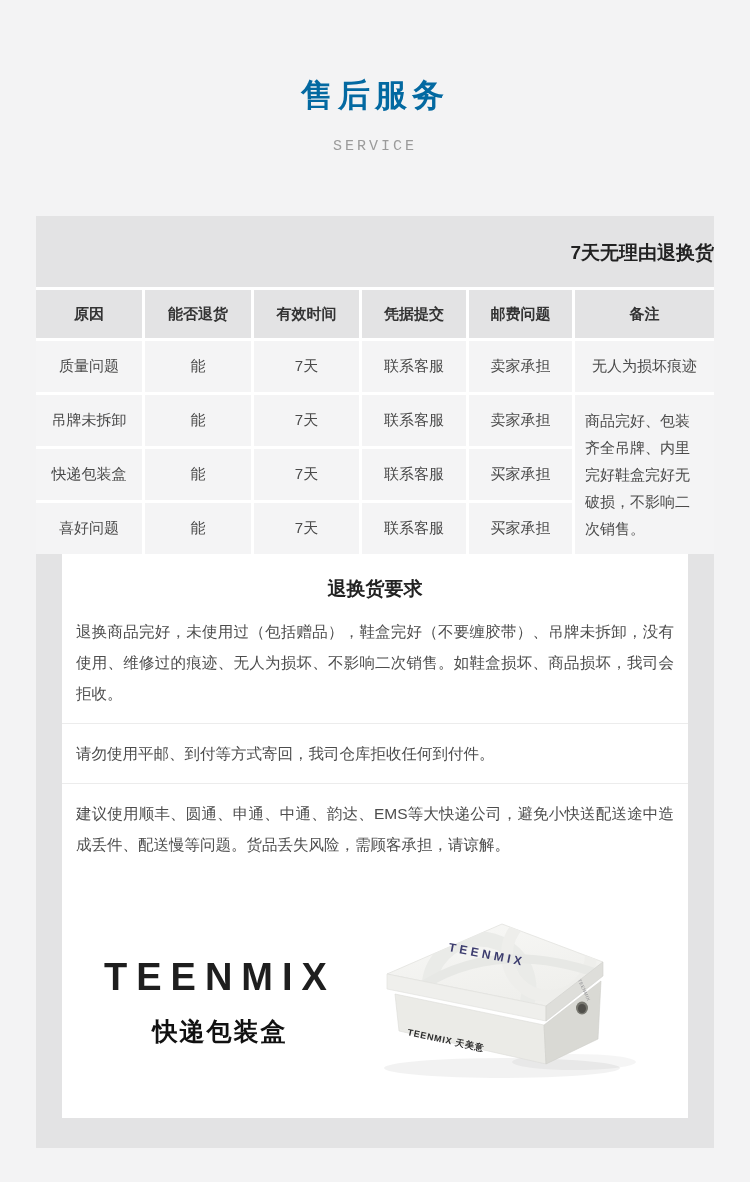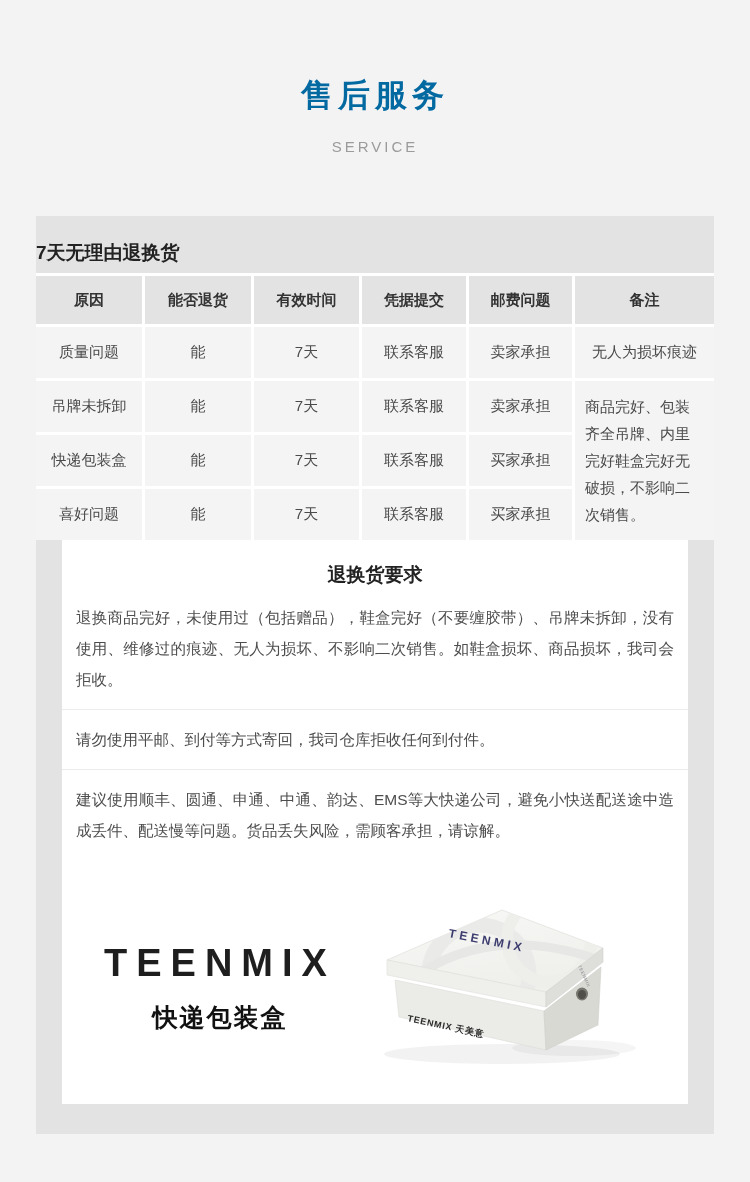--- a/index.html
+++ b/index.html
@@ -14,31 +14,31 @@
   .page { width:750px; height:1182px; position:relative; }
 
   
   .header { text-align:center; padding-top:74px; }
   .page-title {
     font-size:32px; font-weight:700; color:#0369a1;
     letter-spacing:5px; line-height:42px;
   }
   .page-subtitle {
     margin-top:22px; font-size:15px; color:#9b9b9b;
-    letter-spacing:3px; line-height:18px;
+    letter-spacing:3px; line-height:18px;font-family:Liberation Mono, monospace;
   }
 
   
   .panel {
     margin:60px 36px 0 36px;
     background:#e3e3e4;
     padding-bottom:30px;
   }
   .band {
-    height:60px; line-height:74px; text-align:left;
+    height:74px; line-height:74px; text-align:right;
     font-size:19px; font-weight:700; color:#222;
     border-bottom:3px solid #fff;
   }
 
   
   .grid {
     display:grid;
     grid-template-columns:106px 106px 105px 104px 103px 1fr;
     grid-template-rows:48px 51px 51px 51px 51px;
     gap:3px;

